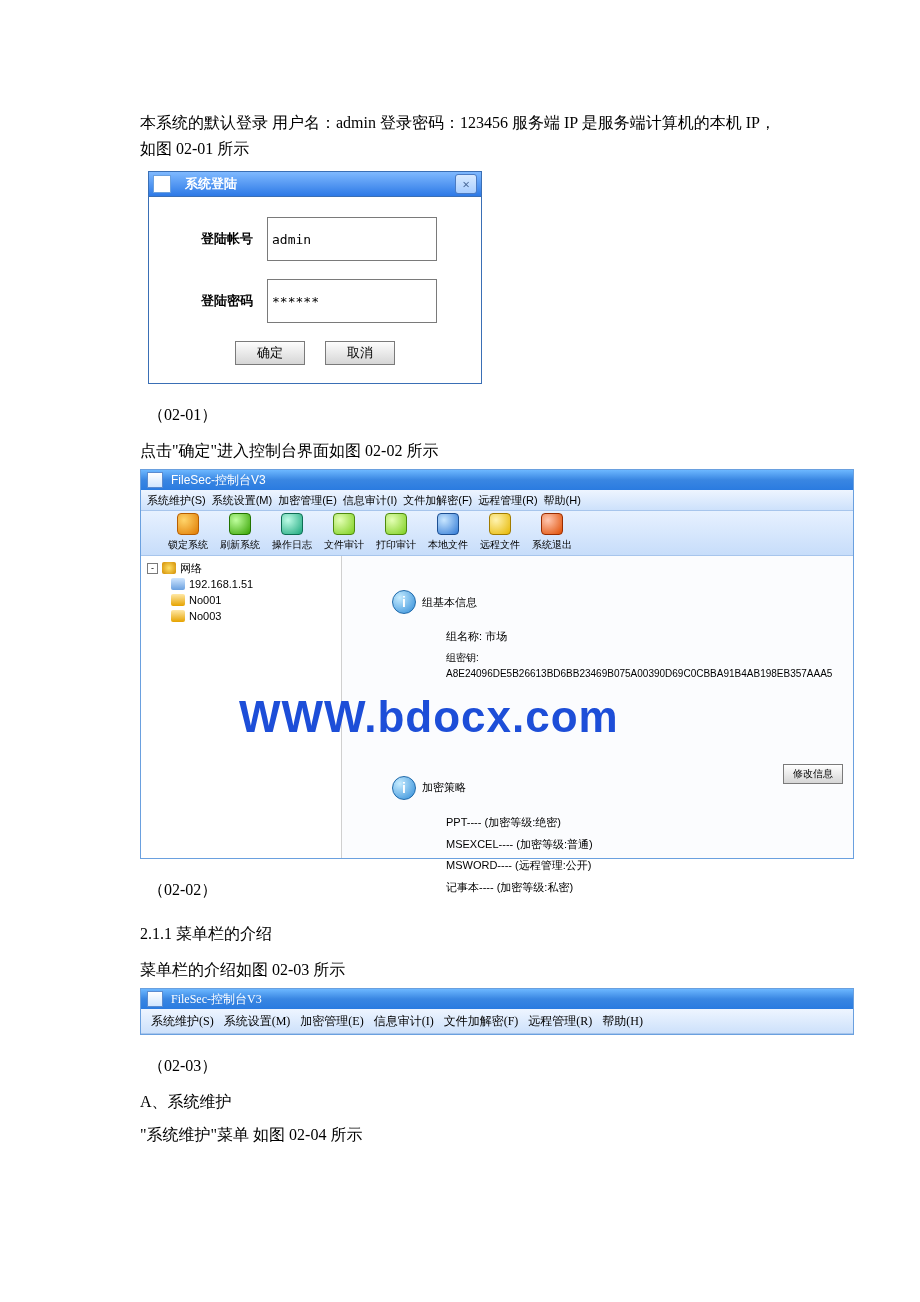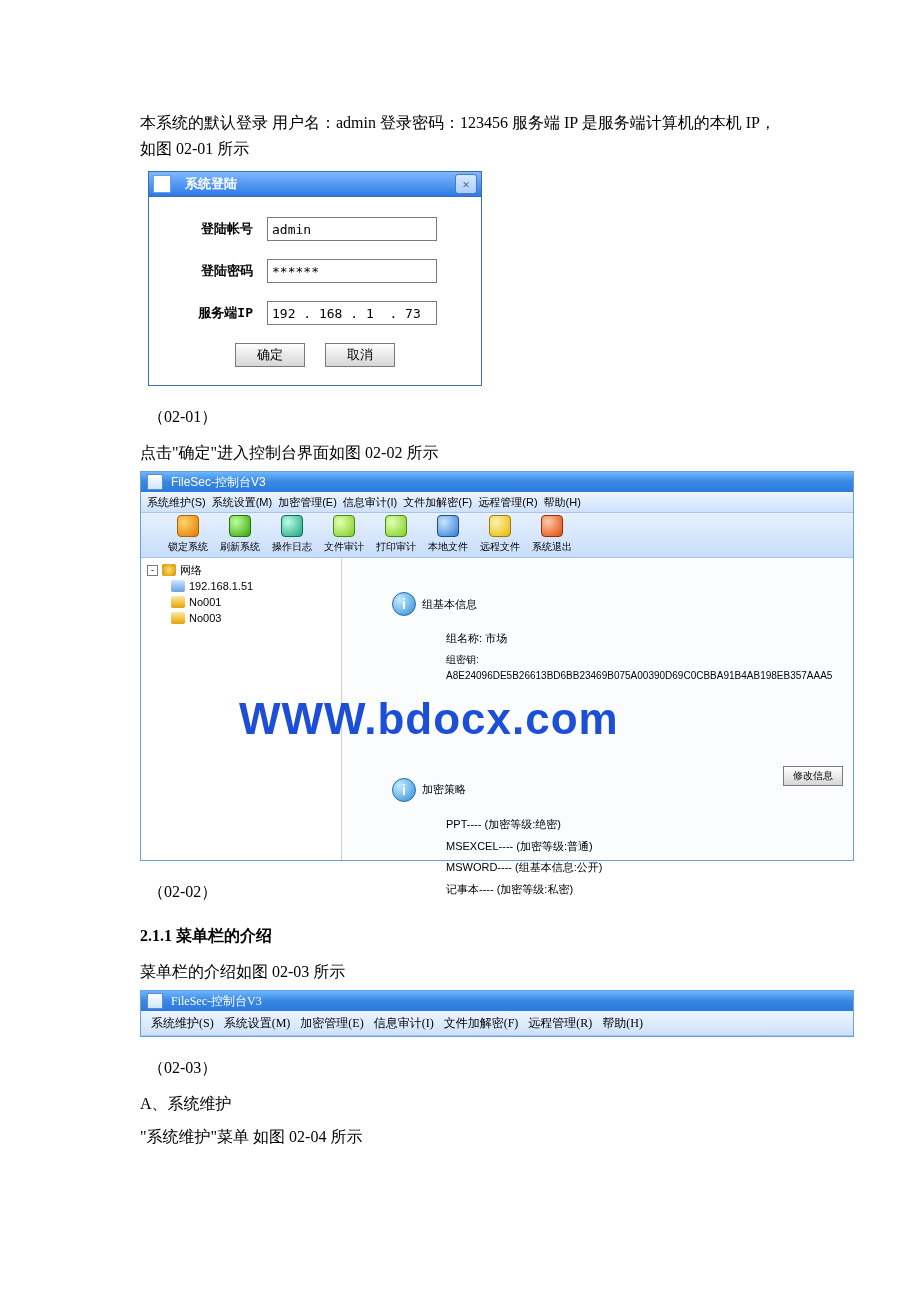--- a/index.html
+++ b/index.html
@@ -66,21 +66,21 @@
     font-size: 13px;
     padding-right: 14px;
     font-weight: bold;
   }
   .login-input {
     width: 160px;
     height: 18px;
     border: 1px solid #7a7a7a;
     font-family: monospace;
     font-size: 13px;
-    padding: 2px 4px;
+    padding: 12px 4px;
   }
   .login-btns {
     display: flex;
     justify-content: center;
     gap: 20px;
     margin-top: 14px;
     margin-bottom: 4px;
   }
   .win-btn {
     width: 70px; height: 24px;
@@ -218,21 +218,21 @@
   .menubar-fig .menubar {
     height: 24px;
     font-size: 12px;
     gap: 10px;
     padding: 0 10px;
   }
 
   h3.section {
     font-family: "SimSun", serif;
     font-size: 16px;
-    font-weight: bold;
+    font-weight: normal;
     margin: 18px 0 10px 0;
   }
 </style>
 </head>
 <body>
 
 <div class="page">
 
   <p style="margin:0 0 10px 0;">本系统的默认登录 用户名：admin 登录密码：123456 服务端 IP 是服务端计算机的本机 IP，如图 02-01 所示</p>
 
@@ -243,24 +243,20 @@
       <span class="login-close">✕</span>
     </div>
     <div class="login-body">
       <div class="login-row">
         <div class="login-label">登陆帐号</div>
         <input class="login-input" value="admin" style="">
       </div>
       <div class="login-row">
         <div class="login-label">登陆密码</div>
         <input class="login-input" value="******" style="">
-      </div>
-      <div class="login-row">
-        <div class="login-label">服务端IP</div>
-        <input class="login-input" value="192 . 168 . 1  . 73" style="">
       </div>
       <div class="login-btns">
         <button class="win-btn">确定</button>
         <button class="win-btn">取消</button>
       </div>
     </div>
   </div>
 
   <p class="caption">（02-01）</p>
   <p style="margin:0 0 6px 0;">点击"确定"进入控制台界面如图 02-02 所示</p>
@@ -346,21 +342,21 @@
         </div>
 
         <div style="height:90px"></div>
 
         <div class="info-row">
           <div class="info-icon">i</div>
           <span class="info-title">加密策略</span>
         </div>
         <div class="info-kv">PPT---- (加密等级:绝密)</div>
         <div class="info-kv">MSEXCEL---- (加密等级:普通)</div>
-        <div class="info-kv">MSWORD---- (组基本信息:公开)</div>
+        <div class="info-kv">MSWORD---- (远程管理:公开)</div>
         <div class="info-kv">记事本---- (加密等级:私密)</div>
 
         <button class="edit-btn">修改信息</button>
       </div>
       <div class="watermark">WWW.bdocx.com</div>
     </div>
   </div>
 
   <p class="caption">（02-02）</p>
 

